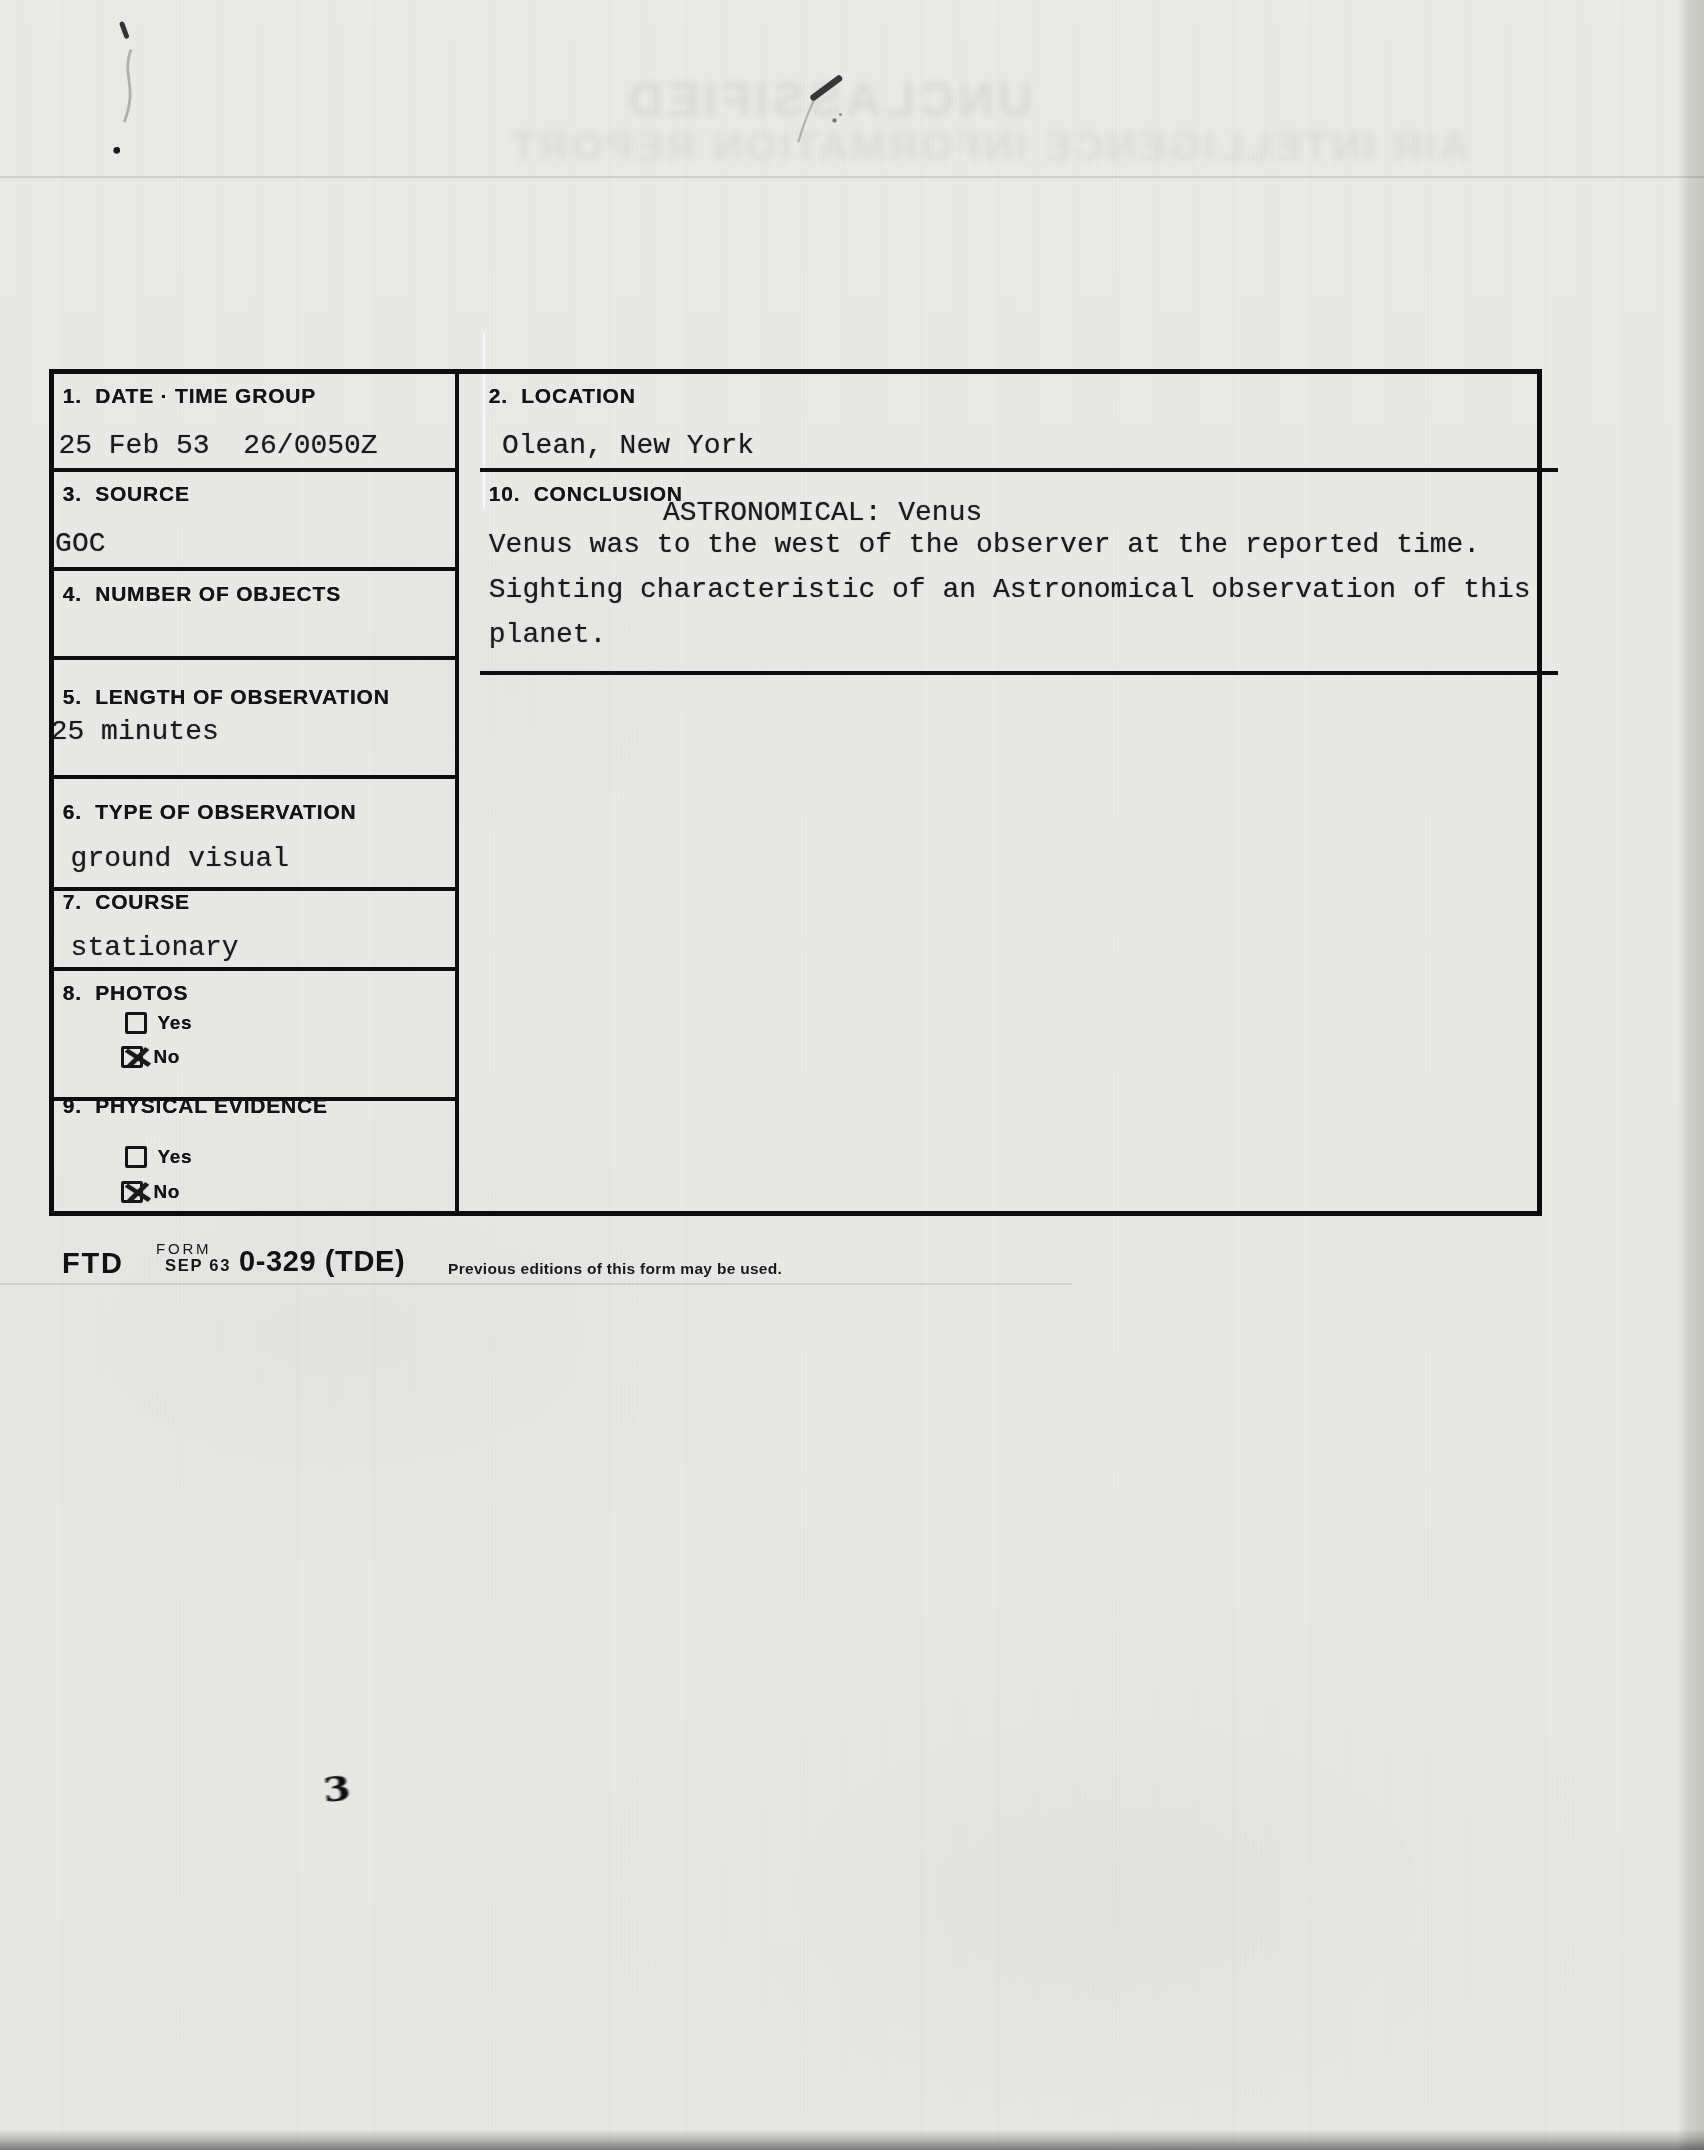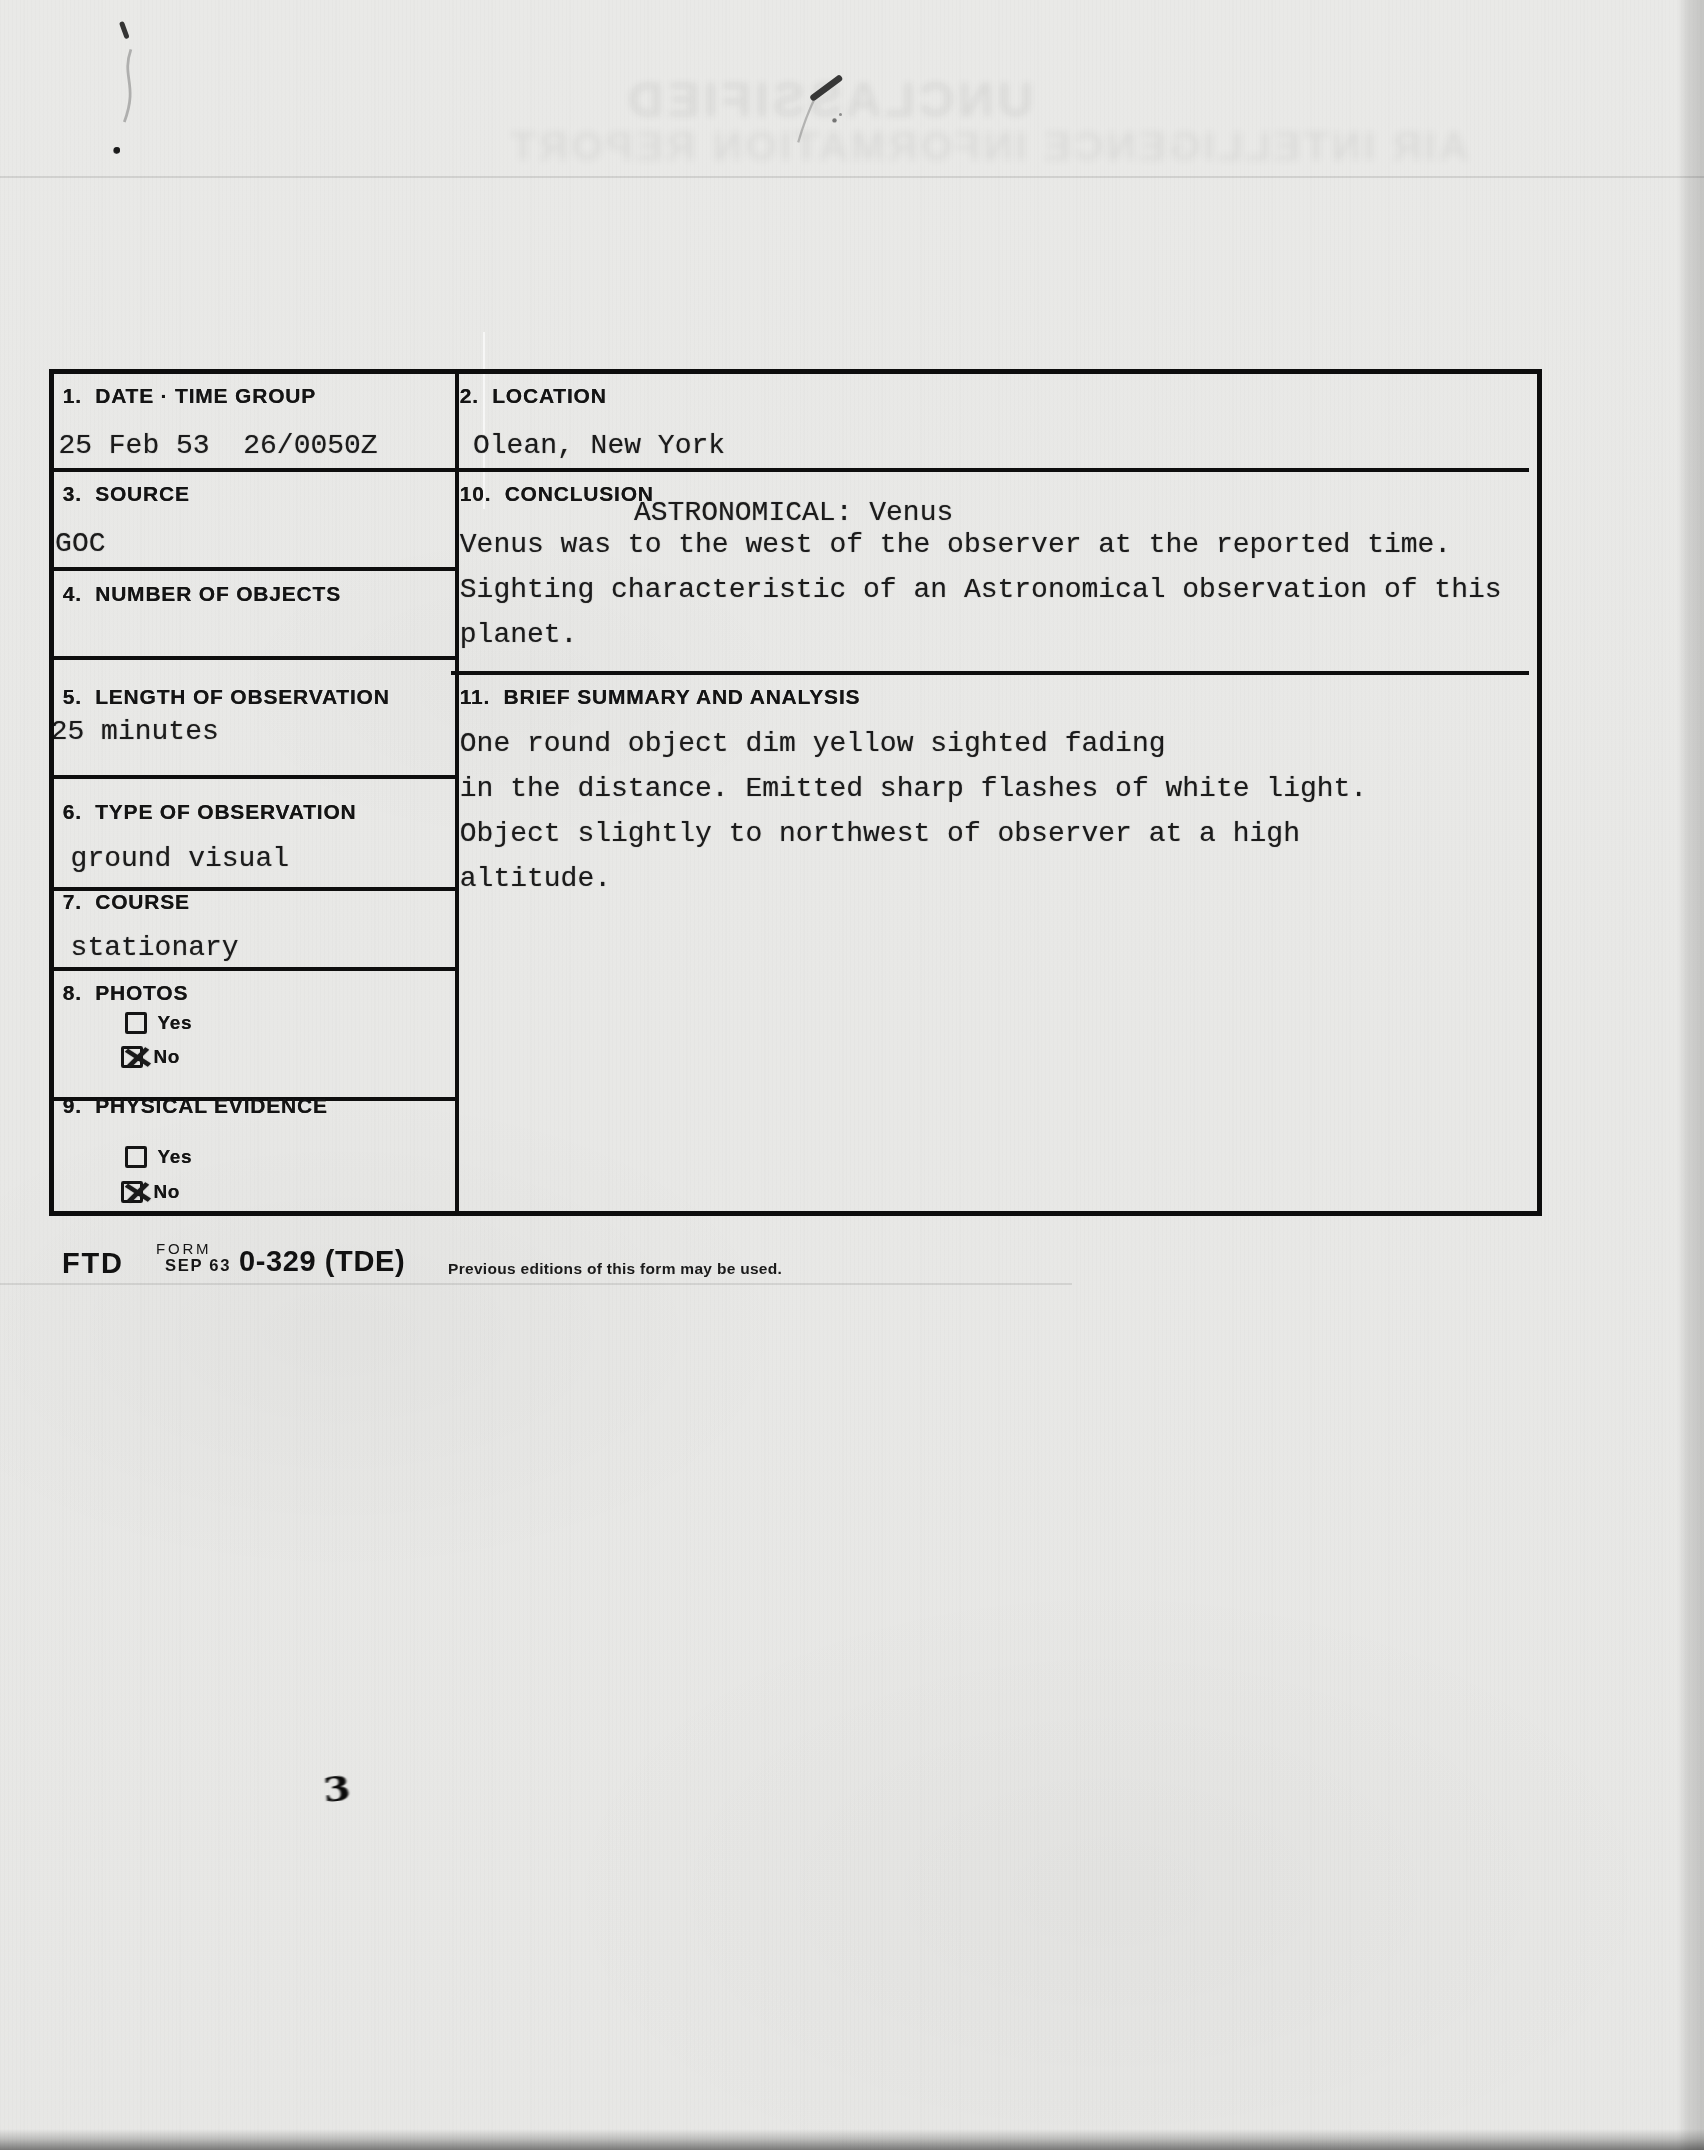--- a/index.html
+++ b/index.html
@@ -26,21 +26,21 @@
   .edge-bottom{position:absolute;left:0;top:2129px;width:1704px;height:22px;
     background:linear-gradient(180deg, rgba(0,0,0,0.0), rgba(0,0,0,0.18) 45%, rgba(0,0,0,0.50));}
   .pen{position:absolute;}
   .ink-blob{position:absolute;left:325px;top:1769px;font-size:34px;font-weight:bold;color:#0b0b0b;
     transform:rotate(-6deg) scaleX(1.15);filter:blur(0.7px);font-family:"DejaVu Serif", serif;}
   .speck{position:absolute;background:rgba(20,20,20,0.85);border-radius:50%;}
   
   .form-table{position:absolute;left:49px;top:369px;width:1493px;height:847px;
     border:5px solid #0d0d0d;box-sizing:border-box;}
   .col-left{position:absolute;left:0;top:0;width:405px;height:837px;border-right:4.4px solid #0e0e0e;box-sizing:border-box;}
-  .col-right{position:absolute;left:397px;top:0;width:1078px;height:875px;}
+  .col-right{position:absolute;left:426px;top:0;width:1078px;height:875px;}
   .cell{position:absolute;left:0;width:100%;box-sizing:border-box;border-bottom:4.4px solid #0e0e0e;overflow:hidden;}
   .cell.last{border-bottom:none;}
   .cell-label{position:absolute;left:8.8px;top:10px;font-size:21px;font-weight:bold;color:#141414;
     letter-spacing:0.8px;white-space:pre;text-shadow:0 0 0.6px rgba(0,0,0,0.75);}
   .typed{position:absolute;font-family:"Liberation Mono", monospace;font-size:28px;color:#1b1b1b;
     white-space:pre;line-height:45px;text-shadow:0 0 1.1px rgba(25,25,25,0.5);}
   
   .c1{top:0;height:98px;}   .c3{top:98px;height:99px;} .c4{top:198px;height:88px;}
   .c5{top:301px;height:104px;} .c6{top:416px;height:101px;padding-left:33px;} .c7{top:506px;height:91px;}
   .c8{top:597px;height:130px;} .c9{top:710px;height:127px;}
@@ -164,27 +164,20 @@
       </div>
 
       <div class="cell c10">
         <div class="cell-label">10.  CONCLUSION</div>
         <div class="typed v10h">ASTRONOMICAL: Venus</div>
         <div class="typed v10b">Venus was to the west of the observer at the reported time.
 Sighting characteristic of an Astronomical observation of this
 planet.</div>
       </div>
 
-      <div class="cell c11 last">
-        <div class="cell-label">11.  BRIEF SUMMARY AND ANALYSIS</div>
-        <div class="typed v11b">One round object dim yellow sighted fading
-in the distance. Emitted sharp flashes of white light.
-Object slightly to northwest of observer at a high
-altitude.</div>
-      </div>
 
     </div>
   </div>
 
   <div class="form-footer">
     <span class="f-word">FORM</span>
     <span class="f-agency">FTD</span>
     <span class="f-date">SEP 63</span>
     <span class="f-number">0-329  (TDE)</span>
     <span class="f-note">Previous editions of this form may be used.</span>

